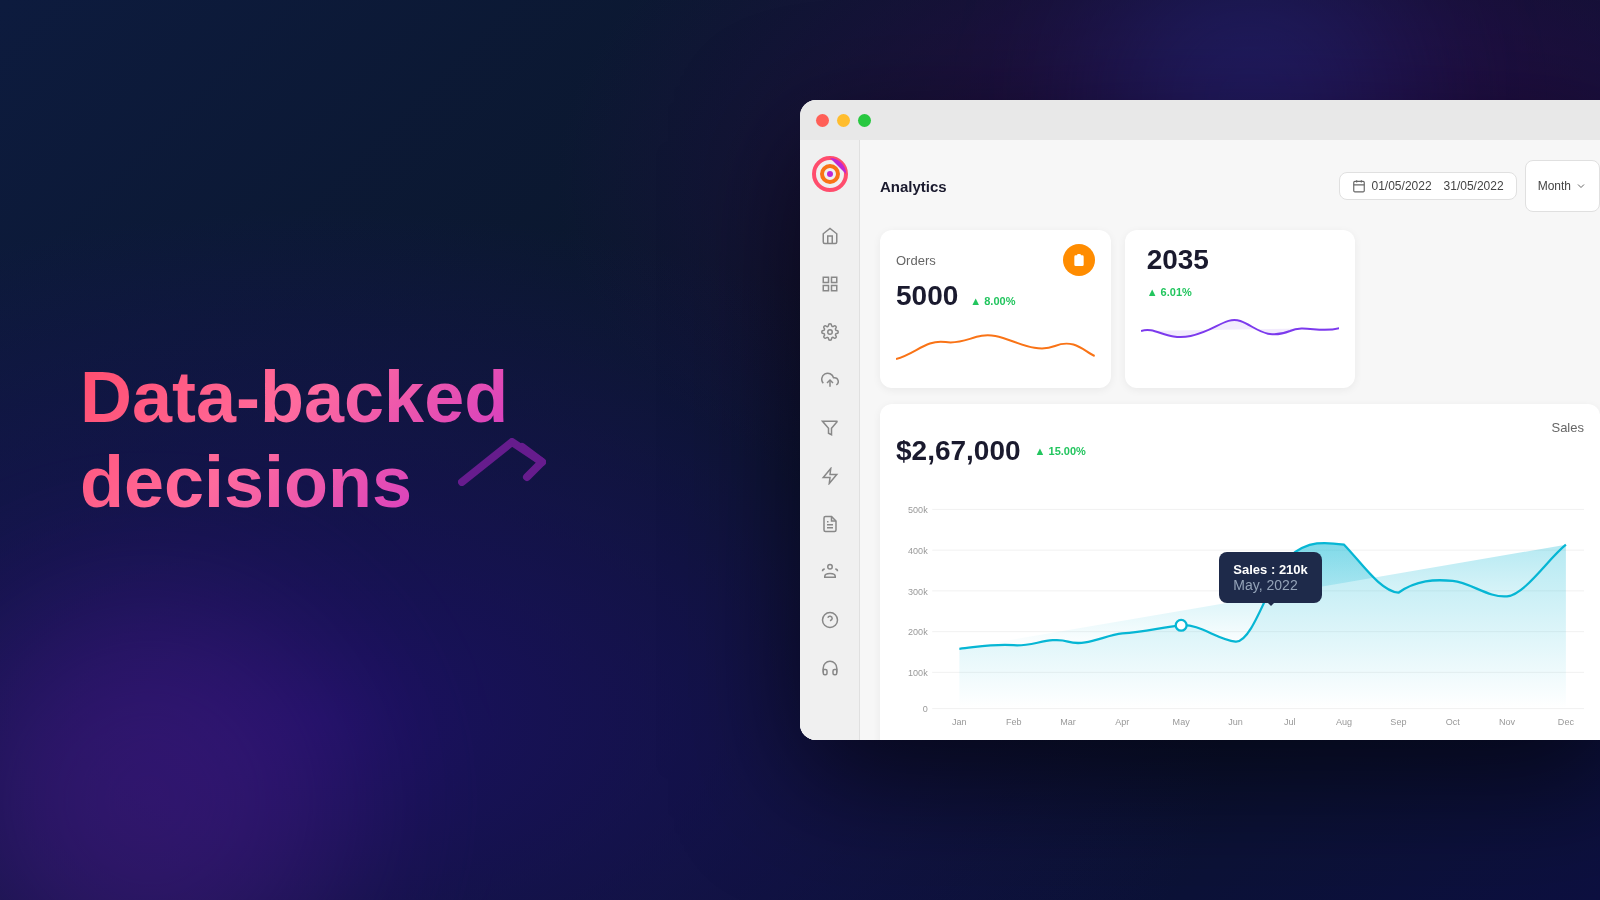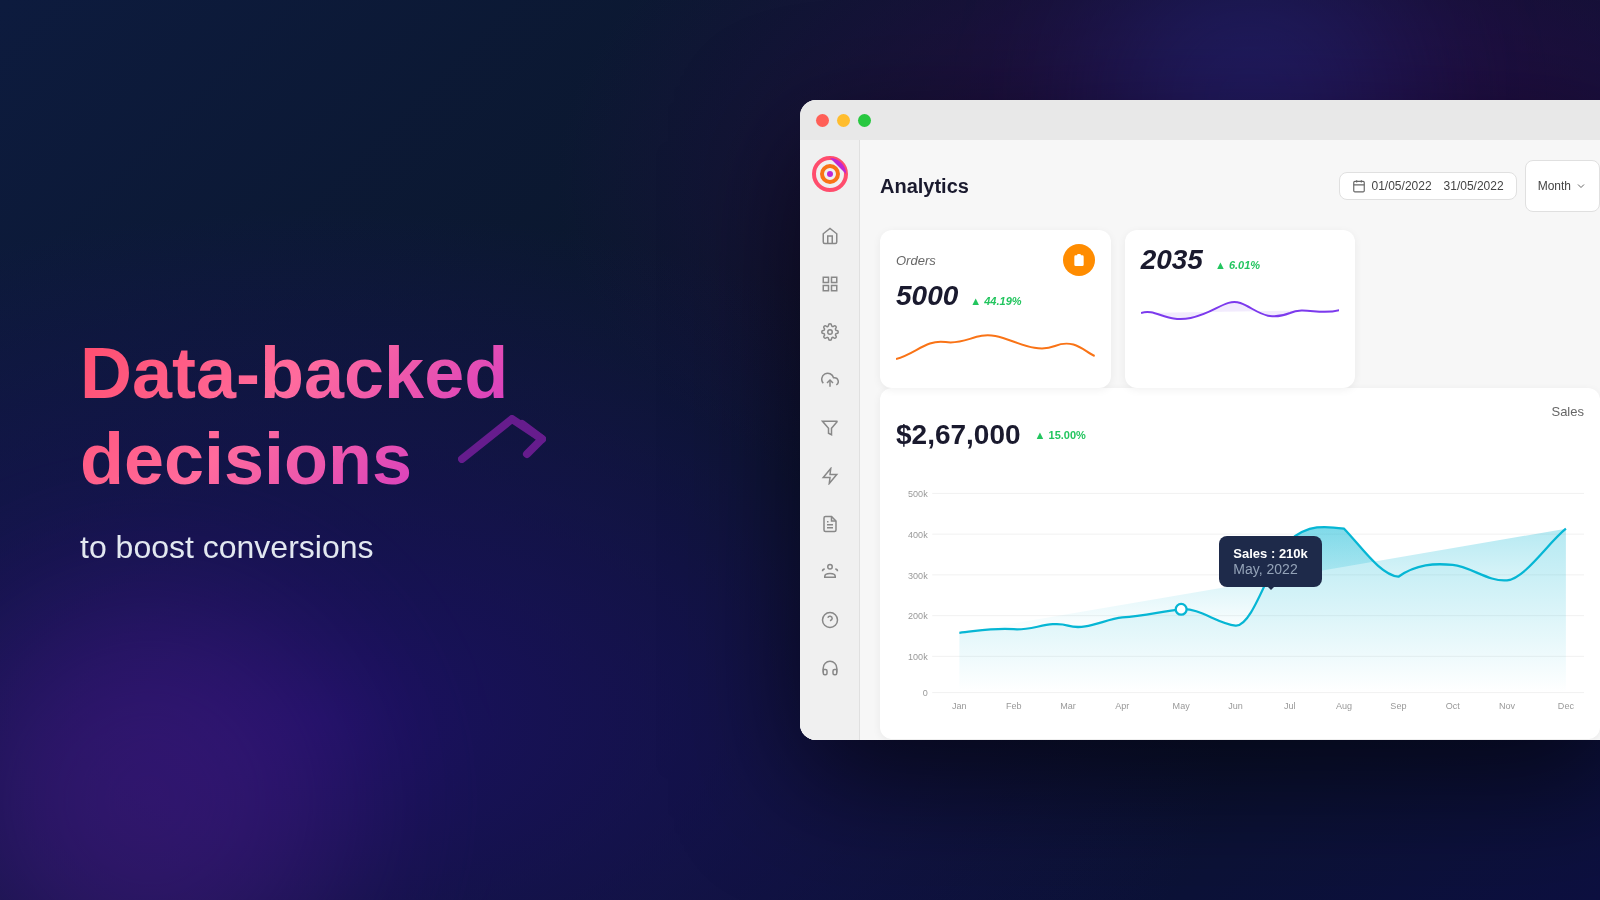--- a/index.html
+++ b/index.html
@@ -156,21 +156,21 @@
 
     
     .header-row {
       display: flex;
       align-items: center;
       justify-content: space-between;
       margin-bottom: 18px;
     }
 
     .page-title {
-      font-size: 20px;
+      font-size: 15px;
       font-weight: 700;
       color: #1a1a2e;
     }
 
     .header-controls {
       display: flex;
       align-items: center;
       gap: 8px;
     }
 
@@ -196,21 +196,21 @@
       display: flex;
       align-items: center;
       gap: 4px;
     }
 
     
     .metrics-row {
       display: grid;
       grid-template-columns: 1fr 1fr 1fr;
       gap: 14px;
-      font-style: italic;
+      margin-bottom: 16px;
     }
 
     .metric-card {
       background: white;
       border-radius: 12px;
       padding: 14px 16px;
       box-shadow: 0 2px 8px rgba(0,0,0,0.06);
     }
 
     .metric-header {
@@ -337,21 +337,20 @@
     <span>
       <span>decisions</span>
       <span class="arrow-graphic">
         <svg class="arrow-svg" width="100" height="70" viewBox="0 0 100 70">
           <polyline points="10,55 60,15 90,35" fill="none" stroke="#7c1fa0" stroke-width="8" stroke-linejoin="round" stroke-linecap="round"></polyline>
           <polyline points="70,20 90,35 75,50" fill="none" stroke="#7c1fa0" stroke-width="8" stroke-linejoin="round" stroke-linecap="round"></polyline>
         </svg>
       </span>
     </span>
   </div>
-  <div class="subtitle">to boost conversions</div>
 </div>
 
 <div class="browser-window">
 
   <div class="title-bar">
     <div class="traffic-light tl-red"></div>
     <div class="traffic-light tl-yellow"></div>
     <div class="traffic-light tl-green"></div>
   </div>
 
@@ -466,31 +465,31 @@
           <div class="metric-header">
             <span class="metric-label">Orders</span>
             <div class="metric-icon icon-orange">
               <svg width="16" height="16" viewBox="0 0 24 24" fill="white">
                 <path d="M9 5H7a2 2 0 00-2 2v12a2 2 0 002 2h10a2 2 0 002-2V7a2 2 0 00-2-2h-2M9 5a2 2 0 002 2h2a2 2 0 002-2M9 5a2 2 0 012-2h2a2 2 0 012 2"></path>
               </svg>
             </div>
           </div>
           <div style="display:flex;align-items:baseline;gap:6px;">
             <div class="metric-value">5000</div>
-            <span class="metric-change positive">▲ <span>44.19%</span></span>
+            <span class="metric-change positive">▲ <span>8.00%</span></span>
           </div>
           <div class="mini-chart">
             <svg width="100%" height="50" viewBox="0 0 200 50">
               <path d="M0,35 C20,30 30,15 50,18 C70,21 80,8 100,12 C120,16 140,30 160,22 C180,14 190,28 200,32" fill="none" stroke="#f97316" stroke-width="2"></path>
             </svg>
           </div>
         </div>
 
         <div class="metric-card">
-          <div style="display:flex;align-items:baseline;gap:6px;">
+          <div style="display:flex;align-items:baseline;gap:6px;flex-direction:column;">
             <div class="metric-value">2035</div>
             <span class="metric-change positive">▲ <span>6.01%</span></span>
           </div>
           <div class="mini-chart">
             <svg width="100%" height="50" viewBox="0 0 200 50">
               <path d="M0,25 C15,20 25,35 50,30 C75,25 85,10 100,15 C115,20 125,35 150,25 C165,18 180,28 200,22" fill="rgba(124,58,237,0.1)" stroke="#7c3aed" stroke-width="2"></path>
             </svg>
           </div>
         </div>
 

